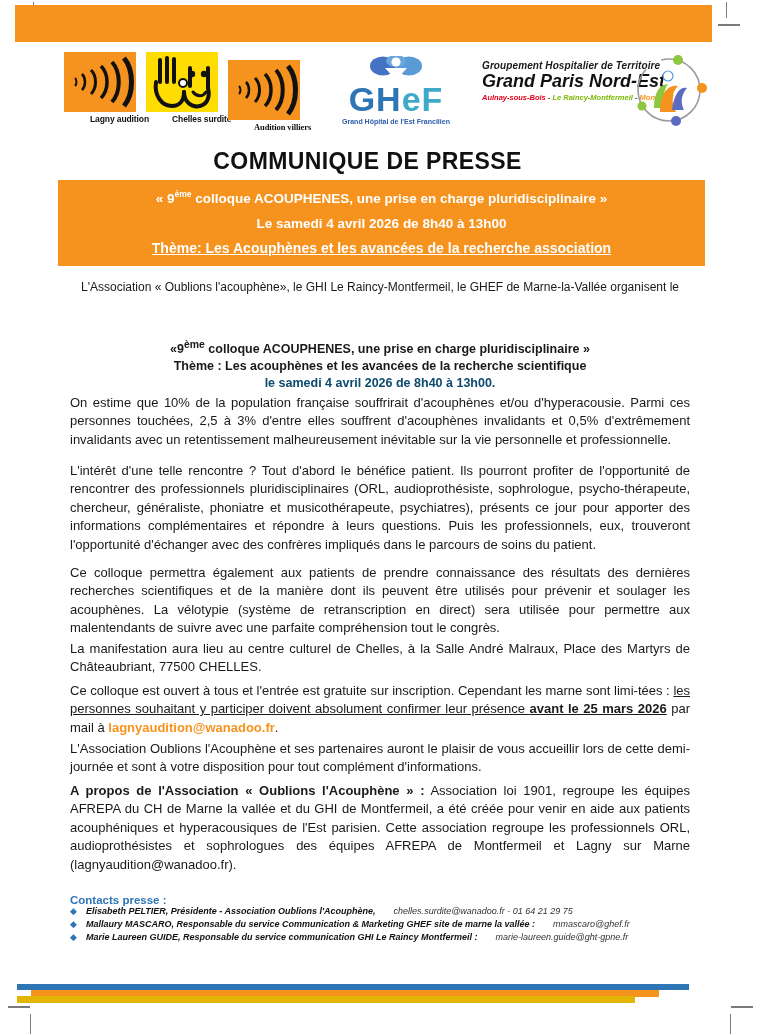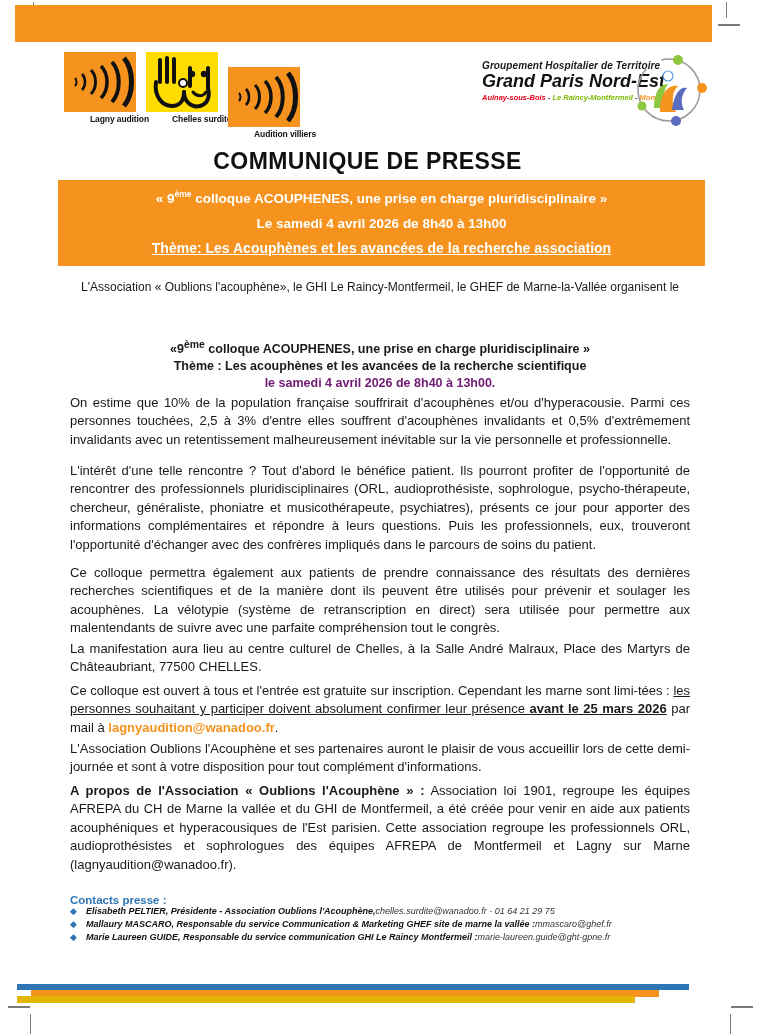--- a/index.html
+++ b/index.html
@@ -56,42 +56,42 @@
   .orangebox{position:absolute;left:58px;top:180px;width:647px;background:#F6931E;color:#fff;
              text-align:center;padding:9px 0 10px 0;box-sizing:border-box;}
   .ob-l1{font-size:13.5px;font-weight:bold;line-height:1.25;}
   .ob-l1 sup{font-size:8.5px;}
   .ob-l2{font-size:13.5px;font-weight:bold;margin-top:9px;}
   .ob-l3{font-size:14px;font-weight:bold;margin-top:9px;text-decoration:underline;}
 
   
   .intro{position:absolute;left:70px;top:279px;width:620px;text-align:center;font-size:12px;line-height:1.35;}
   .bigtitle{position:absolute;left:70px;top:338px;width:620px;text-align:center;font-weight:bold;font-size:12.5px;line-height:1.35;}
-  .bigtitle .orange{color:#701a75;}
+  .bigtitle .orange{color:#0c4a6e;}
 
   .para{position:absolute;left:70px;width:620px;font-size:13px;line-height:1.42;text-align:justify;}
   .p1{top:394px;}
   .p2{top:462px;}
   .p3{top:564px;}
   .p4{top:640px;}
   .p5{top:682px;}
   .p6{top:740px;}
   .p7{top:782px;}
   .u{text-decoration:underline;}
   .b{font-weight:bold;}
   .bu{font-weight:bold;text-decoration:underline;}
   .mail{color:#F6931E;font-weight:bold;}
 
   
   .contacts-title{position:absolute;left:70px;top:894px;font-size:11.5px;font-weight:bold;color:#2E75B6;}
   .contacts{position:absolute;left:70px;top:906px;width:650px;}
   .crow{display:flex;align-items:baseline;margin-bottom:3px;font-size:9px;}
   .diamond{color:#2E75B6;font-size:9px;margin-right:9px;line-height:1;}
   .cname{font-style:italic;font-weight:bold;color:#111;white-space:nowrap;}
-  .cmail{font-style:italic;color:#333;white-space:nowrap;margin-left:0;}
+  .cmail{font-style:italic;color:#333;white-space:nowrap;margin-left:18px;}
 
   
   .fbar{position:absolute;}
   .fb-blue{left:17px;top:984px;width:672px;height:6px;background:#2E75B6;}
   .fb-orange{left:31px;top:990px;width:628px;height:7px;background:#F6931E;}
   .fb-yellow{left:17px;top:996px;width:618px;height:7px;background:#E3B505;}
 </style>
 </head>
 <body>
 
@@ -136,34 +136,45 @@
         </g>
         <circle cx="46" cy="22" r="3.2" fill="#111"></circle>
         <circle cx="58" cy="22" r="3.2" fill="#111"></circle>
         <circle cx="37" cy="31" r="4" fill="#fff" stroke="#111" stroke-width="2"></circle>
         <path d="M47 40 C51 45 57 45 60 40" stroke="#111" stroke-width="3" fill="none" stroke-linecap="round"></path>
       </svg>
     </div>
     <div class="logo-cap">Chelles surdité</div>
   </div>
 
-  <div class="logo-block" style="left:228px;top:15px;">
+  <div class="logo-block" style="left:228px;top:8px;font-family:Liberation Serif, serif;">
     <div class="logo-tile tile-orange">
       <svg width="72" height="60" viewBox="0 0 72 60">
         <path d="M60 6 C70 18 70 42 60 54" stroke="#111" stroke-width="5" fill="none"></path>
         <path d="M48 10 C57 20 57 40 48 50" stroke="#111" stroke-width="4" fill="none"></path>
         <path d="M37 14 C45 22 45 38 37 46" stroke="#111" stroke-width="3.5" fill="none"></path>
         <path d="M27 18 C33 24 33 36 27 42" stroke="#111" stroke-width="3" fill="none"></path>
         <path d="M18 22 C22 26 22 34 18 38" stroke="#111" stroke-width="2.5" fill="none"></path>
         <path d="M11 26 C13 28 13 32 11 34" stroke="#111" stroke-width="2" fill="none"></path>
       </svg>
     </div>
     <div class="logo-cap">Audition villiers</div>
   </div>
 
+  <div class="ghef">
+    <svg width="60" height="26" viewBox="0 0 60 26" style="display:block;margin:0 auto;">
+      <ellipse cx="17" cy="10" rx="13" ry="9.5" fill="#4472C4"></ellipse>
+      <ellipse cx="43" cy="10" rx="13" ry="9.5" fill="#5B9BD5"></ellipse>
+      <ellipse cx="30" cy="5" rx="10" ry="6" fill="#6BA6DC"></ellipse>
+      <circle cx="30" cy="6" r="4.6" fill="#ffffff"></circle>
+      <path d="M19 12 L30 24 L41 12 Z" fill="#ffffff"></path>
+    </svg>
+    <div class="ghef-word"><span style="color:#2E75B6">G</span><span style="color:#2E75B6">H</span><span style="color:#3FA9C9">e</span><span style="color:#3FA9C9">F</span></div>
+    <div class="ghef-sub">Grand Hôpital de l'Est Francilien</div>
+  </div>
 
   <div class="ght">
     <div class="ght-l1">Groupement Hospitalier de Territoire</div>
     <div class="ght-l2">Grand Paris Nord-Est</div>
     <div class="ght-l3"><span class="a">Aulnay-sous-Bois</span><span class="s"> - </span><span class="b">Le Raincy-Montfermeil</span><span class="s"> - </span><span class="c">Montreuil</span></div>
     <svg width="78" height="72" viewBox="0 0 78 72" style="position:absolute;left:148px;top:-6px;">
       <circle cx="39" cy="36" r="31" fill="none" stroke="#9a9a9a" stroke-width="1.6" stroke-dasharray="120 18"></circle>
       <circle cx="48" cy="6" r="5" fill="#8DC63F"></circle>
       <circle cx="72" cy="34" r="5" fill="#F6931E"></circle>
       <circle cx="46" cy="67" r="5" fill="#5B6BBF"></circle>

